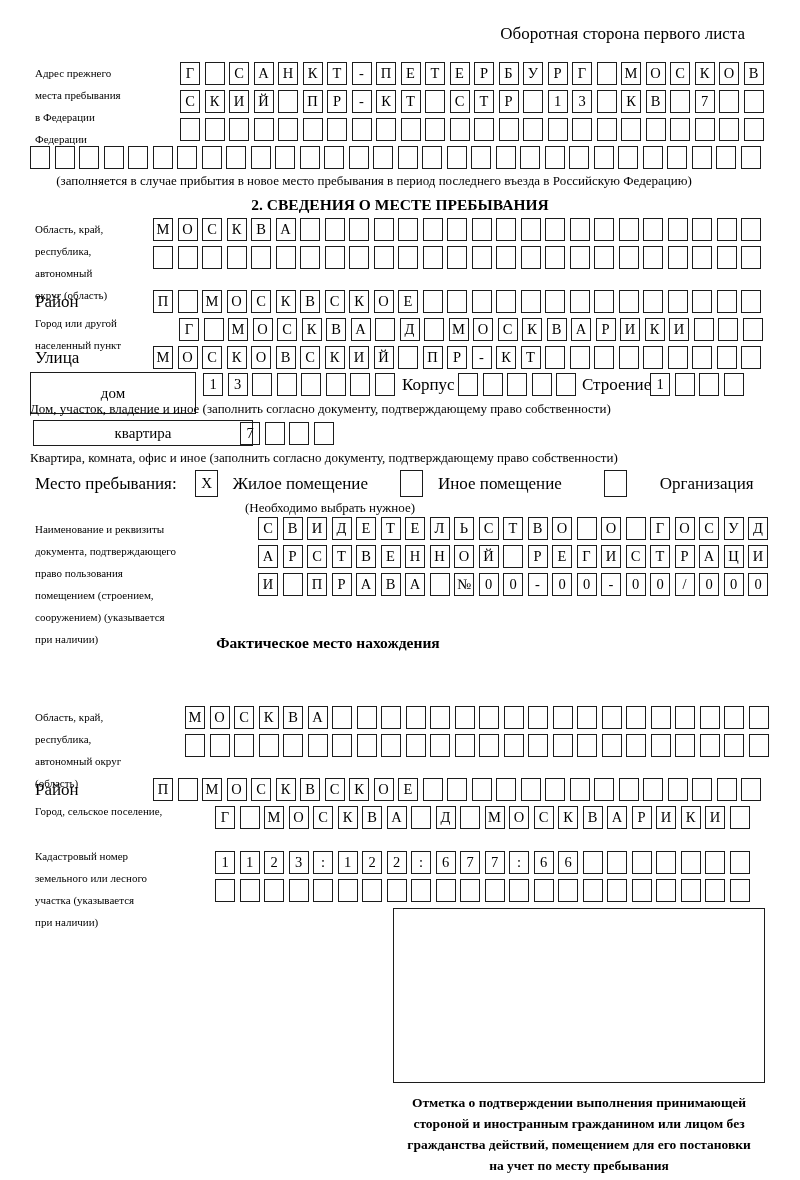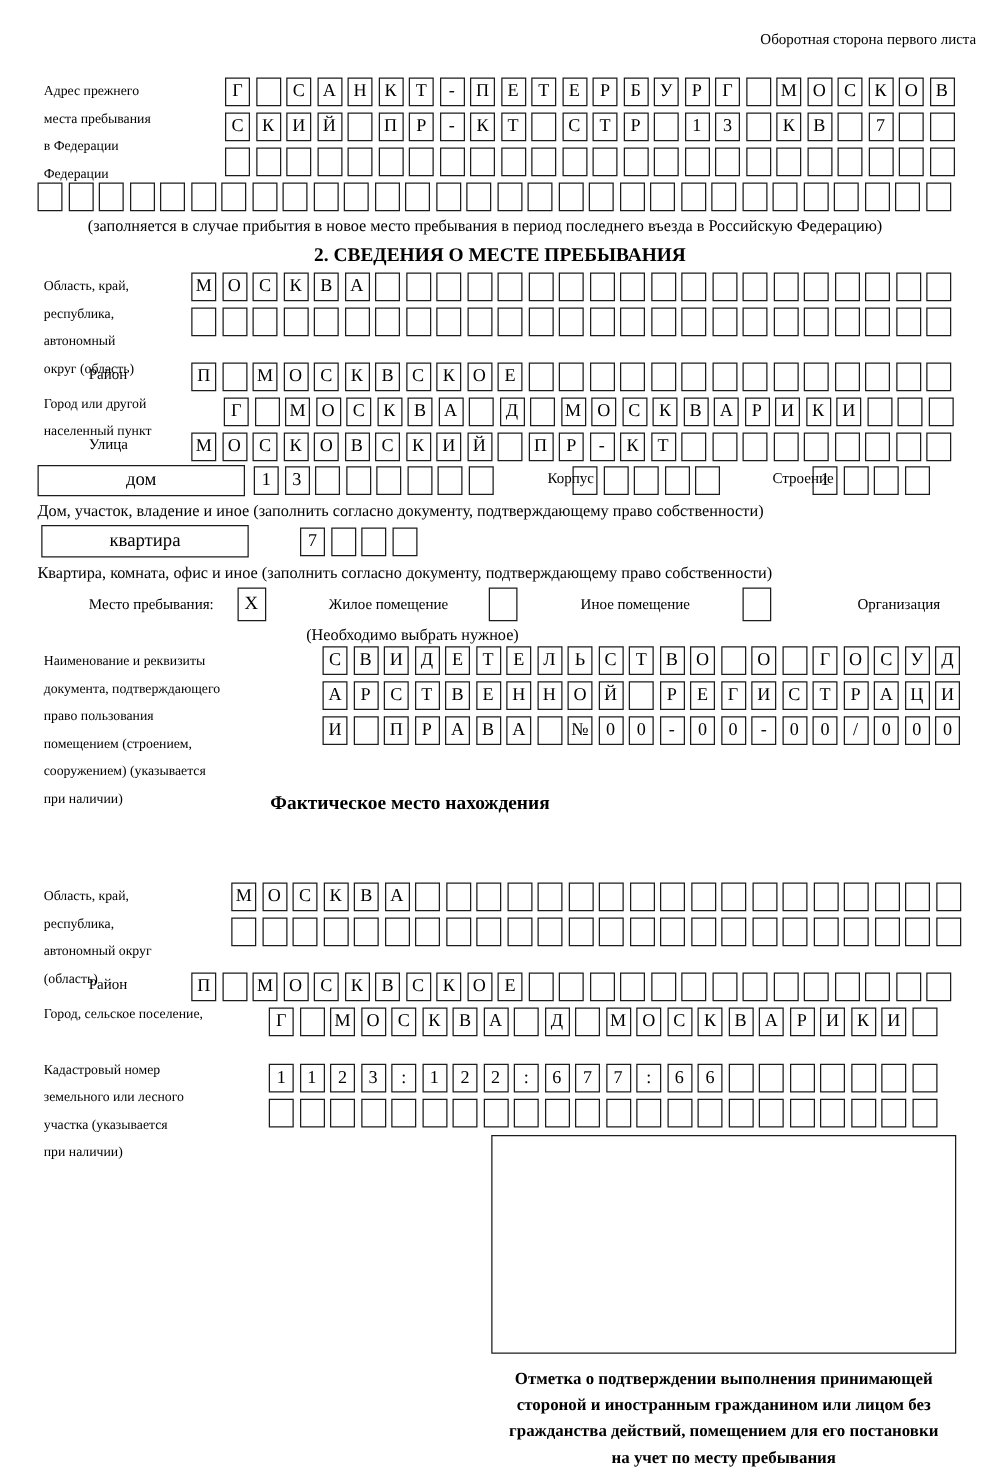--- a/index.html
+++ b/index.html
@@ -2,23 +2,23 @@
 <html><head>
 <meta charset="utf-8">
 <style>
   html,body{margin:0;padding:0;background:#fff;}
   .page{position:relative;width:800px;height:1180px;background:#fff;overflow:hidden;
         font-family:"Liberation Serif","DejaVu Serif",serif;color:#000;}
   .row{position:absolute;display:flex;align-items:center;gap:4.5px;}
   .box{display:inline-block;width:20px;height:23px;box-sizing:border-box;border:1.6px solid #1c1c1c;
        text-align:center;font-size:14.5px;line-height:20px;font-weight:500;flex:0 0 auto;}
   .cb{width:23px;height:27px;line-height:24px;font-size:15px;}
-  .widebox{position:absolute;box-sizing:border-box;border:1.6px solid #1c1c1c;height:25px;
+  .widebox{position:absolute;box-sizing:border-box;border:1.6px solid #1c1c1c;height:42px;
            display:flex;align-items:center;justify-content:center;font-size:15px;}
-  .label{position:absolute;font-size:12px;white-space:nowrap;padding-left:36px;}
+  .label{position:absolute;font-size:17px;white-space:nowrap;}
   .lines{position:absolute;font-size:11px;}
   .lines .line{line-height:22px;white-space:nowrap;}
   .note{position:absolute;font-size:13px;white-space:nowrap;}
   .center{text-align:center;}
   .title{position:absolute;font-size:15.5px;font-weight:bold;white-space:nowrap;}
   .stamp{position:absolute;box-sizing:border-box;border:1.8px solid #1c1c1c;background:#fff;}
   .caption{position:absolute;font-size:13.5px;}
   .caption .line{line-height:21px;white-space:nowrap;font-weight:bold;}
 </style>
 </head>
@@ -137,21 +137,21 @@
       <span class="box"></span>
       <span class="box"></span>
       <span class="box"></span>
       <span class="box"></span>
       <span class="box"></span>
       <span class="box"></span>
       <span class="box"></span>
       <span class="box"></span>
       <span class="box"></span>
     </div>
-  <div class="note center" style="left:0;top:173px;width:748px;padding-left:14px;">(заполняется в случае прибытия в новое место пребывания в период последнего въезда в Российскую Федерацию)</div>
+  <div class="note center" style="left:0;top:173px;width:748px;">(заполняется в случае прибытия в новое место пребывания в период последнего въезда в Российскую Федерацию)</div>
 
   <div class="title" style="left:0;top:196px;width:800px;text-align:center;">2. СВЕДЕНИЯ О МЕСТЕ ПРЕБЫВАНИЯ</div>
 
   <div class="lines" style="left:35px;top:218px;">
       <div class="line">Область, край,</div>
       <div class="line">республика,</div>
       <div class="line">автономный</div>
       <div class="line">округ (область)</div>
     </div>
   <div class="row" style="left:153px;top:218px;">
@@ -321,21 +321,21 @@
     </div>
   <div class="label" style="left:582px;top:375px;">Строение</div>
   <div class="row" style="left:650px;top:373px;">
       <span class="box">1</span>
       <span class="box"></span>
       <span class="box"></span>
       <span class="box"></span>
     </div>
   <div class="note" style="left:30px;top:401px;">Дом, участок, владение и иное (заполнить согласно документу, подтверждающему право собственности)</div>
 
-  <div class="widebox" style="left:33px;top:420px;width:166px;height:26px;">
+  <div class="widebox" style="left:33px;top:420px;width:220px;height:26px;">
     <span>квартира</span>
   </div>
   <div class="row" style="left:240px;top:422px;">
       <span class="box">7</span>
       <span class="box"></span>
       <span class="box"></span>
       <span class="box"></span>
     </div>
   <div class="note" style="left:30px;top:450px;">Квартира, комната, офис и иное (заполнить согласно документу, подтверждающему право собственности)</div>
 

